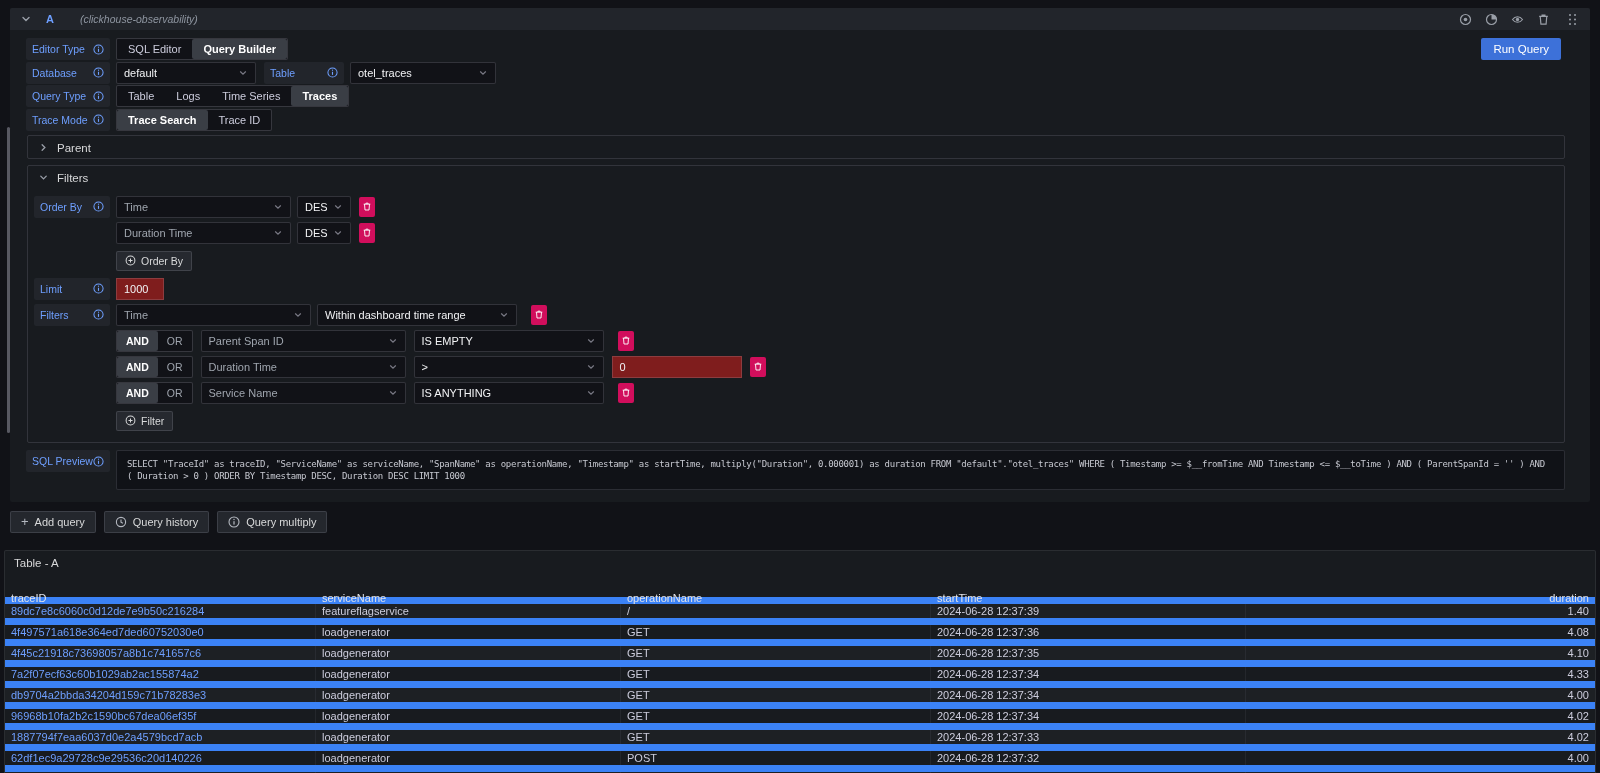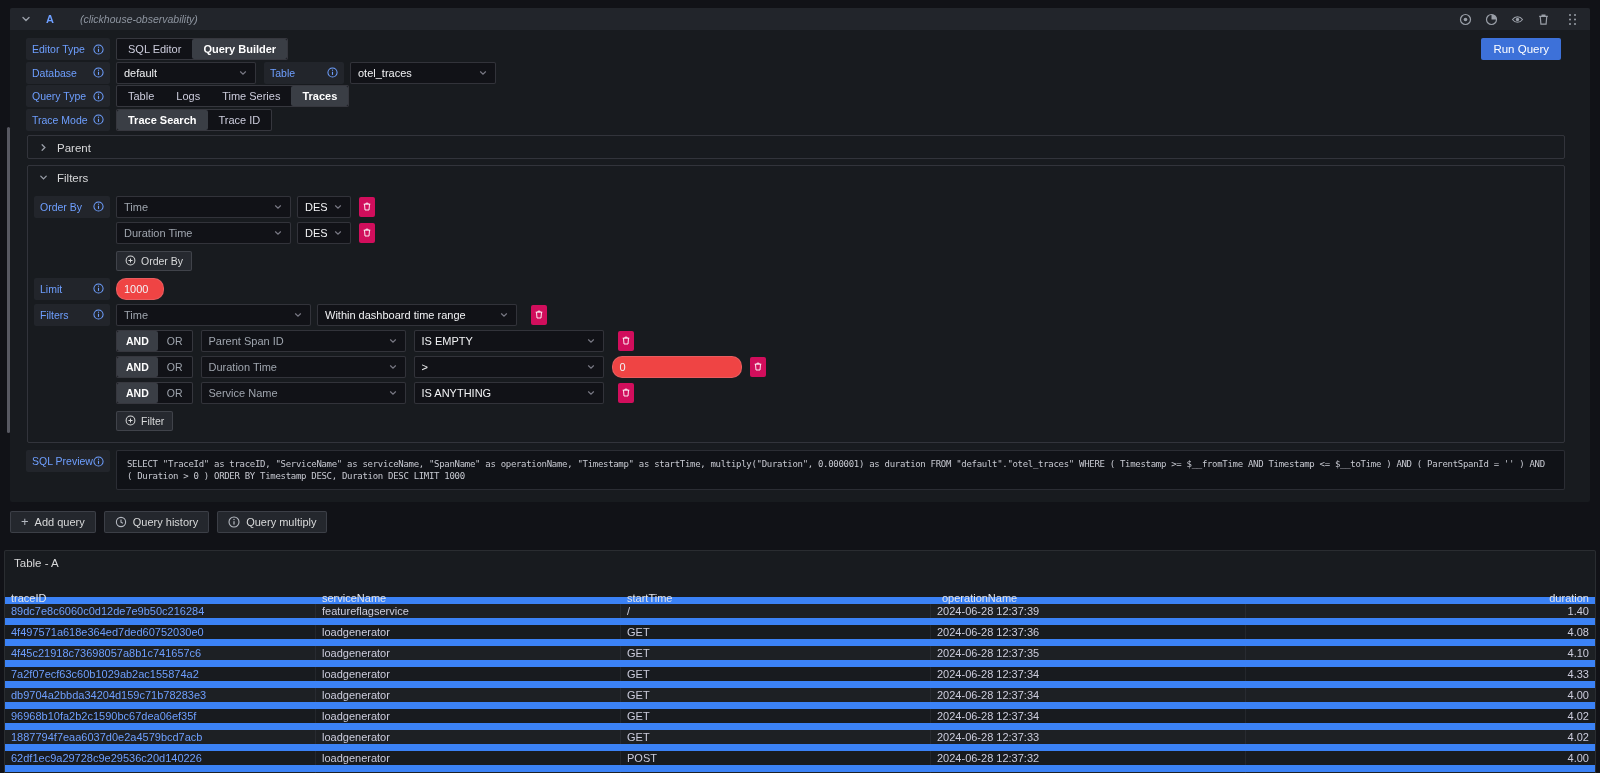--- a/index.html
+++ b/index.html
@@ -55,21 +55,21 @@
   
   .gf-select {
     height:22px; background:#111217; border:1px solid rgba(204,204,220,0.18); border-radius:2px;
     display:flex; align-items:center; justify-content:space-between; padding:0 7px; cursor:pointer;
   }
   .gf-select .val { white-space:nowrap; overflow:hidden; }
   .gf-select .val.muted { color:#9fa5ae; }
   .gf-select .val.bright { color:#f2f3f5; font-weight:500; }
   .gf-select .chev { color:rgba(204,204,220,0.55); flex:none; margin-left:6px; }
   .gf-input {
-    height:22px; background:#ef4444; border:1px solid rgba(204,204,220,0.18); border-radius:10px;
+    height:22px; background:#7f1d1d; border:1px solid rgba(204,204,220,0.18); border-radius:0;
     color:#f2f3f5; padding:0 7px; font-size:11px; font-family:"Liberation Sans",sans-serif;
   }
 
   .run-query {
     margin-left:auto; margin-right:13px; height:22px; background:#3d71d9; color:#fff;
     border:none; border-radius:2px; padding:0 12px; font-size:11.5px; font-weight:500;
     font-family:"Liberation Sans",sans-serif; cursor:pointer;
   }
 
   
@@ -554,22 +554,22 @@
     <span>Query multiply</span>
   </button>
 </div>
 
 <div class="panel">
   <div class="panel-title">Table - A</div>
   <div class="ttable">
     <div class="thead">
       <div class="hcell cell c0">traceID</div>
       <div class="hcell cell c1">serviceName</div>
+      <div class="hcell cell c2">operationName</div>
       <div class="hcell cell c3">startTime</div>
-      <div class="hcell cell c2">operationName</div>
       <div class="hcell cell c4">duration</div>
     </div>
     <div id="table-body">
         <div class="trow">
     <div class="cell c0">89dc7e8c6060c0d12de7e9b50c216284</div>
     <div class="cell c1">featureflagservice</div>
     <div class="cell c2">/</div>
     <div class="cell c3">2024-06-28 12:37:39</div>
     <div class="cell c4">1.40</div>
   </div>

